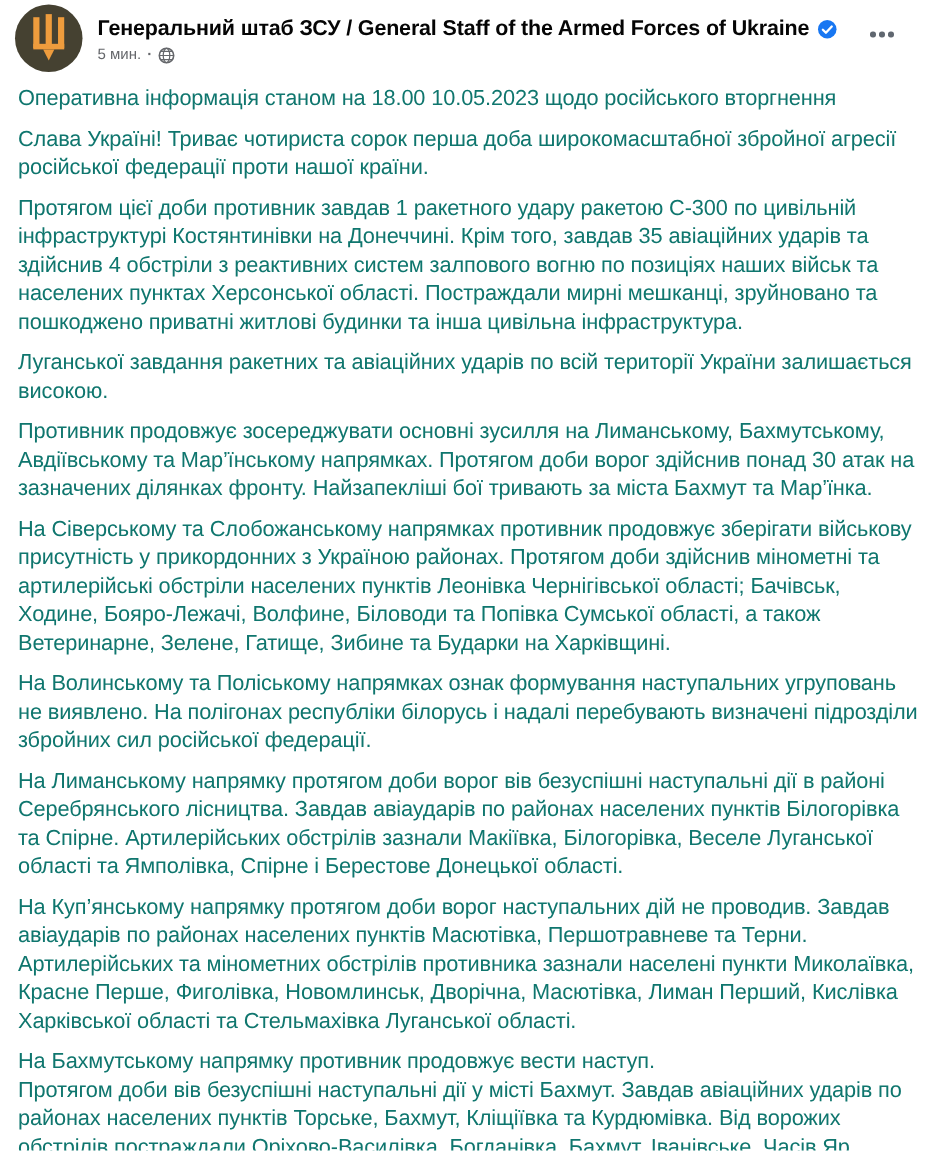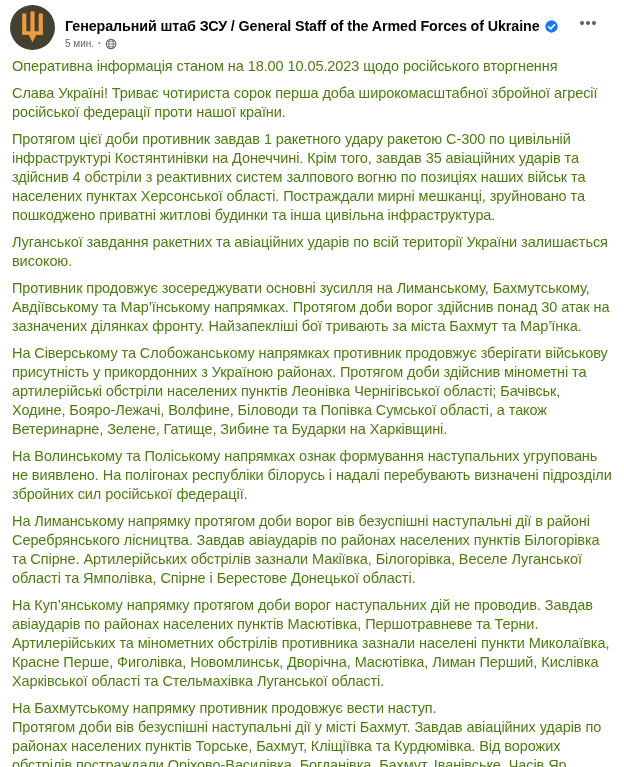--- a/index.html
+++ b/index.html
@@ -12,21 +12,21 @@
     color: #050505;
   }
   .post {
     position: relative;
     width: 624px;
     height: 767px;
     background: #ffffff;
   }
   .post-header {
     display: flex;
-    align-items: flex-end;
+    align-items: center;
     padding: 1px 60px 0 10px;
     position: relative;
     height: 50px;
   }
   .avatar {
     width: 45px;
     height: 45px;
     border-radius: 50%;
     background: #454131;
     flex: 0 0 45px;
@@ -90,21 +90,21 @@
   }
   .post-body {
     padding: 7px 12px 0 12px;
   }
   .post-body p {
     font-size: 14.5px;
     line-height: 19px;
     letter-spacing: -0.08px;
     margin-bottom: 8px;
     white-space: pre-line;
-    color: #4d7c0f;
+    color: #0f766e;
   }
 </style>
 </head>
 <body>
 
 <div class="post">
 
   <div class="post-header">
 
     <div class="avatar">

